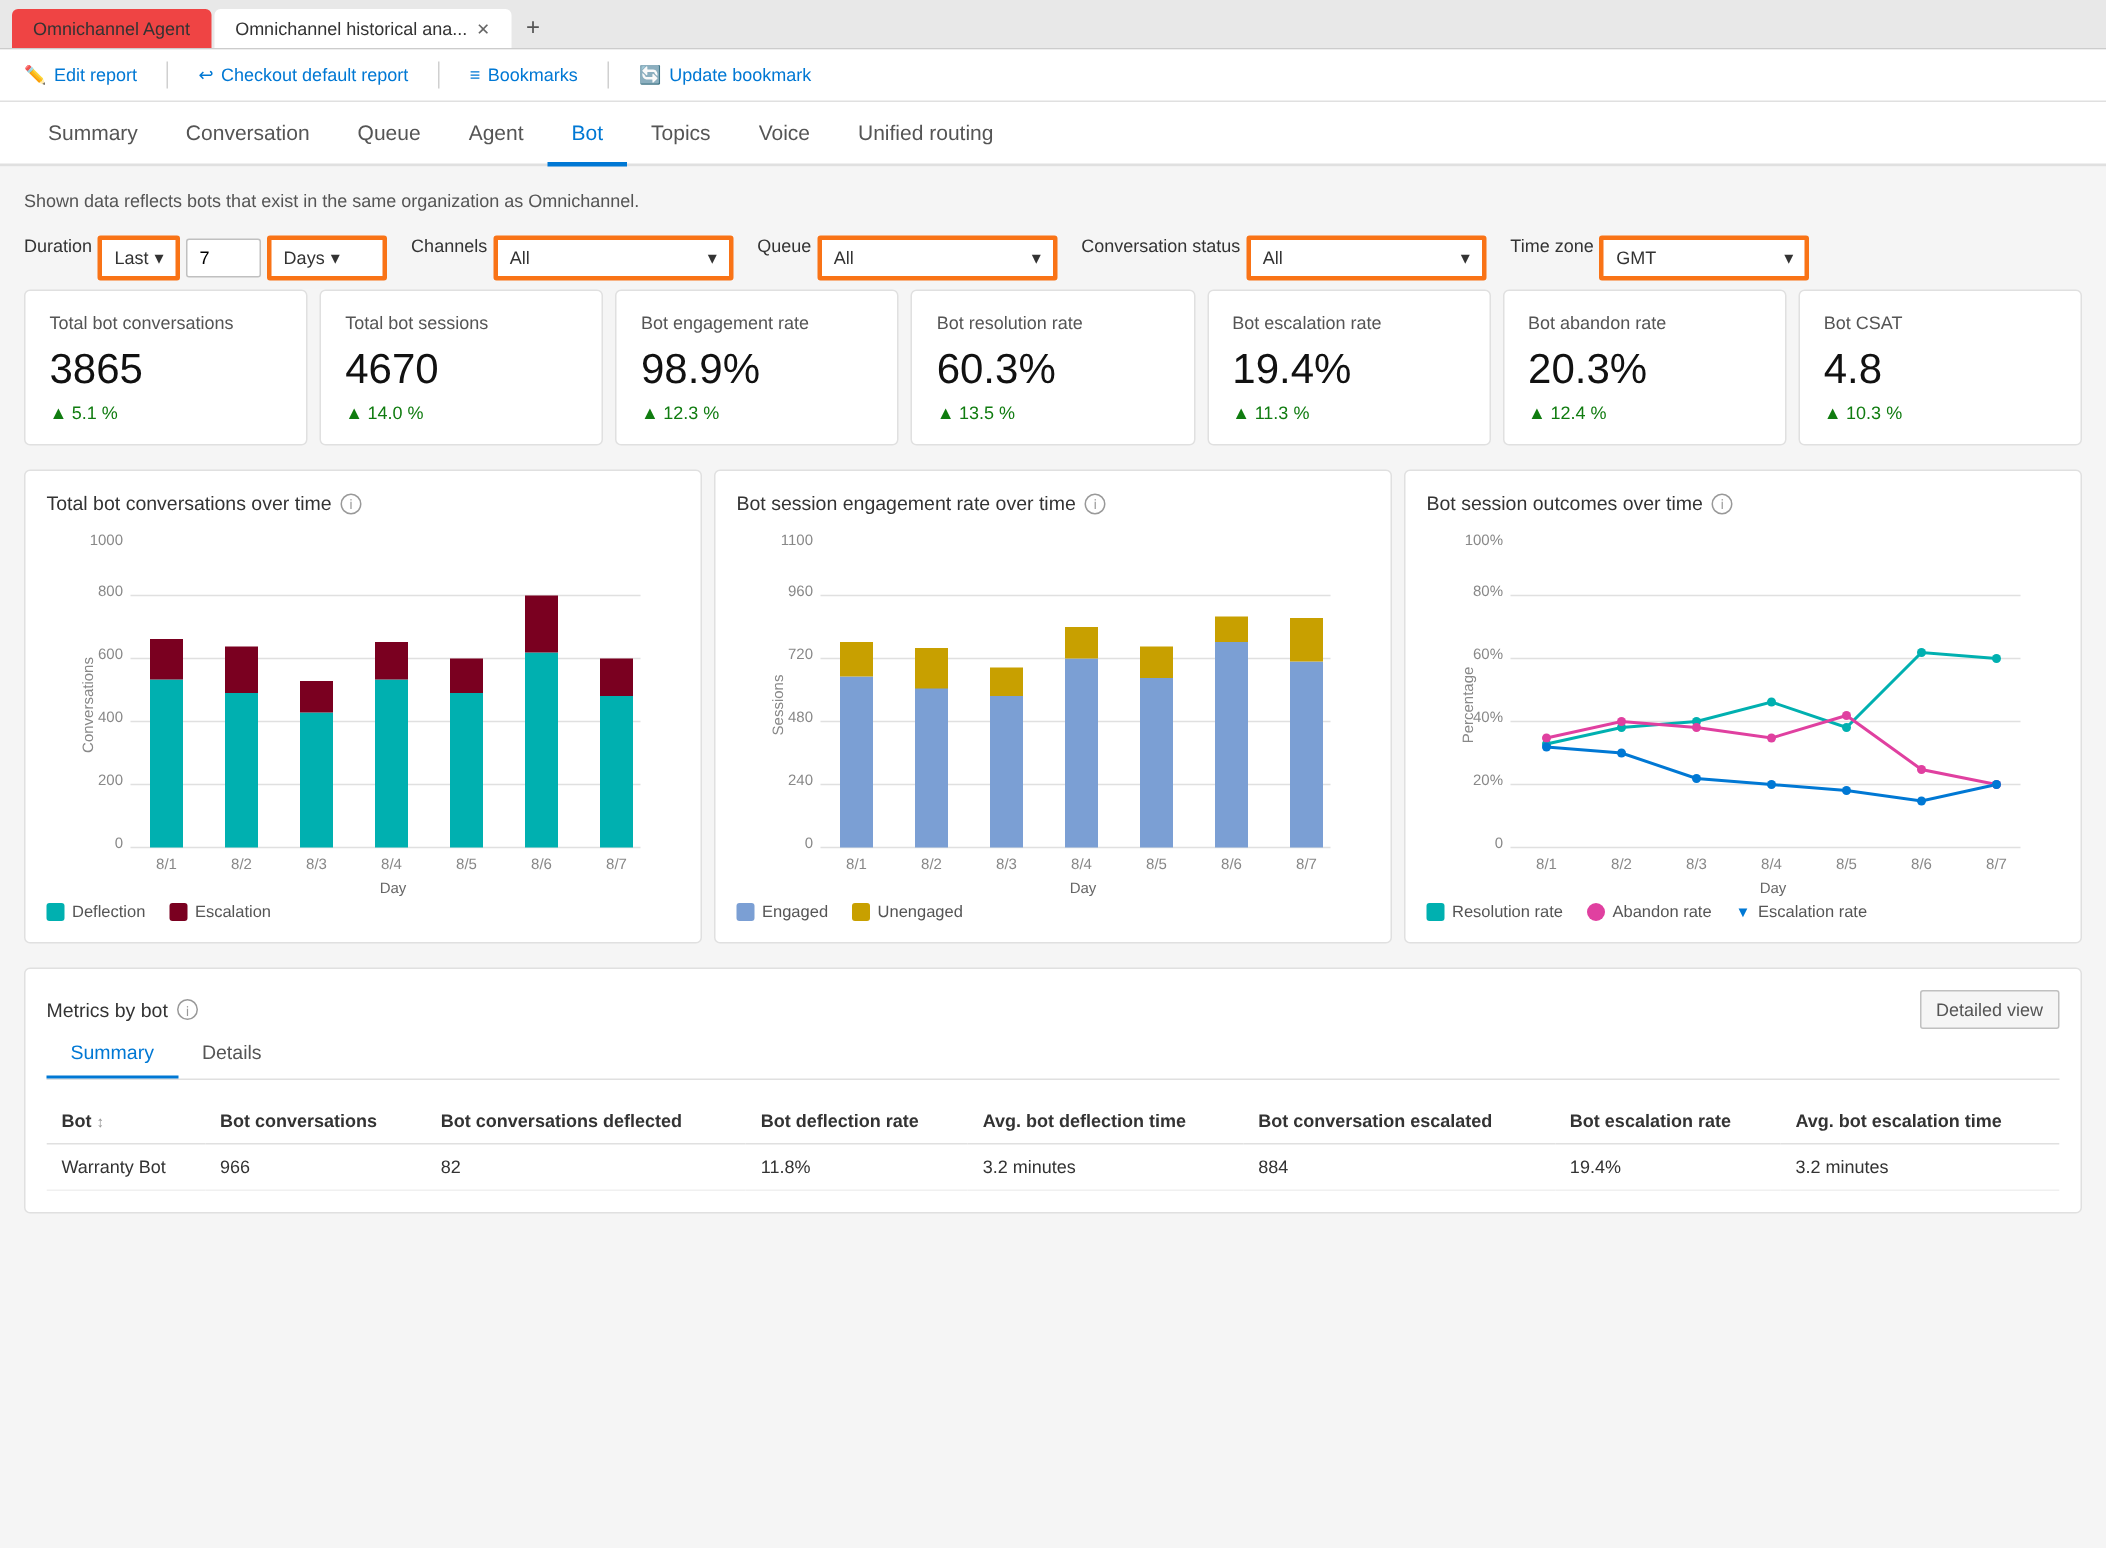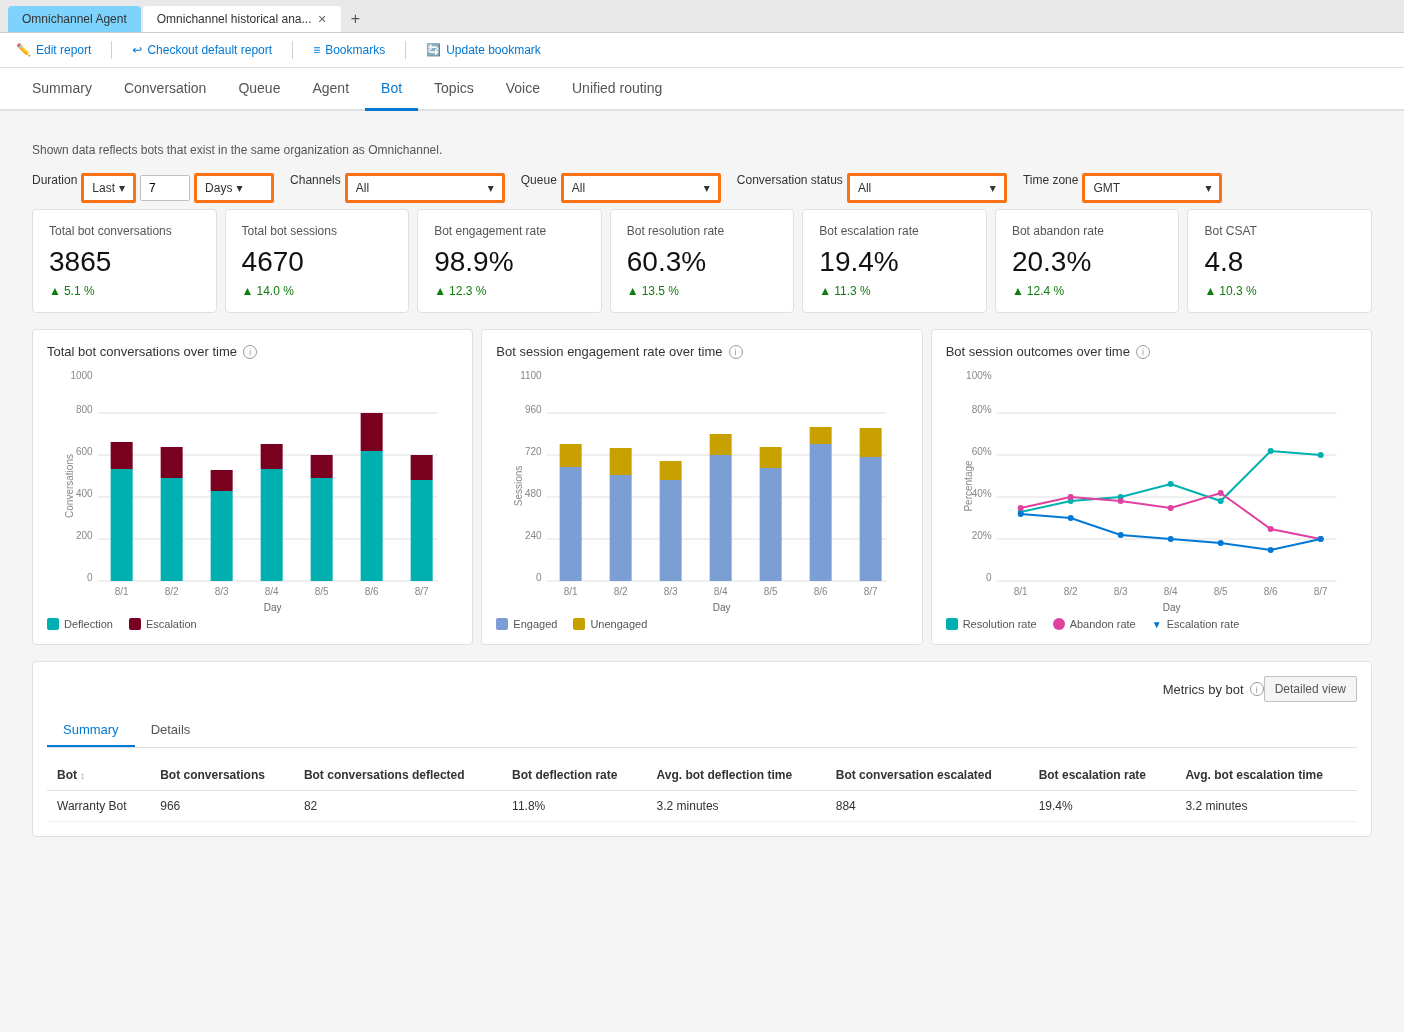--- a/index.html
+++ b/index.html
@@ -1,36 +1,36 @@
 <!DOCTYPE html>
 <html><head>
   <meta charset="utf-8">
   <style>
     * { box-sizing: border-box; margin: 0; padding: 0; }
     body { font-family: 'Segoe UI', Arial, sans-serif; font-size: 13px; background: #f5f5f5; color: #333; }
 
     
     .browser-tabs { display: flex; align-items: center; background: #e8e8e8; padding: 6px 8px 0; border-bottom: 1px solid #ccc; }
-    .tab { padding: 6px 14px; background: #7dd3fc; border-radius: 4px 4px 0 0; margin-right: 2px; font-size: 12px; cursor: pointer; display: flex; align-items: center; gap: 6px; }
+    .tab { padding: 6px 14px; background: #ef4444; border-radius: 4px 4px 0 0; margin-right: 2px; font-size: 12px; cursor: pointer; display: flex; align-items: center; gap: 6px; }
     .tab.active { background: #fff; }
     .tab-close { font-size: 11px; color: #666; }
     .tab-add { padding: 4px 8px; background: transparent; border: none; cursor: pointer; font-size: 16px; color: #555; }
 
     
     .toolbar { display: flex; align-items: center; gap: 20px; padding: 8px 16px; background: #fff; border-bottom: 1px solid #e0e0e0; }
     .toolbar-btn { display: flex; align-items: center; gap: 5px; color: #0078d4; font-size: 12px; cursor: pointer; background: none; border: none; }
     .toolbar-divider { width: 1px; height: 18px; background: #d0d0d0; }
 
     
     .nav-tabs { display: flex; gap: 0; padding: 0 16px; background: #fff; border-bottom: 2px solid #e0e0e0; }
     .nav-tab { padding: 12px 16px; font-size: 14px; cursor: pointer; color: #555; border-bottom: 3px solid transparent; margin-bottom: -2px; }
     .nav-tab.active { color: #0078d4; border-bottom: 3px solid #0078d4; font-weight: 500; }
 
     
-    .main { padding: 32px; background: #f5f5f5; min-height: calc(100vh - 120px); }
+    .main { padding: 16px; background: #f5f5f5; min-height: calc(100vh - 120px); }
     .info-text { font-size: 12px; color: #555; margin-bottom: 16px; }
 
     
     .filters { display: flex; align-items: flex-end; gap: 16px; margin-bottom: 6px; flex-wrap: wrap; }
     .filter-group { display: flex; gap: 4px; }
     .filter-label { font-size: 12px; color: #333; font-weight: 500; }
     .filter-row { display: flex; gap: 4px; align-items: center; }
     .filter-select { padding: 5px 8px; border: 3px solid #f97316; background: #fff; font-size: 12px; border-radius: 2px; cursor: pointer; display: flex; align-items: center; gap: 4px; }
     .filter-input { padding: 5px 8px; border: 1px solid #c0c0c0; background: #fff; font-size: 12px; width: 50px; border-radius: 2px; }
     .date-range { font-size: 11px; color: #555; margin-bottom: 12px; }
@@ -50,21 +50,21 @@
     .chart-area { position: relative; }
     .chart-legend { display: flex; gap: 16px; margin-top: 24px; flex-wrap: wrap; }
     .legend-item { display: flex; align-items: center; gap: 5px; font-size: 11px; color: #555; }
     .legend-dot { width: 12px; height: 12px; border-radius: 2px; }
 
     
     svg { overflow: visible; }
 
     
     .metrics-section { background: #fff; border: 1px solid #e0e0e0; border-radius: 4px; padding: 14px; }
-    .metrics-header { display: flex; justify-content: flex-end; align-items: center; margin-bottom: 12px; }
+    .metrics-header { display: flex; justify-content: space-between; align-items: center; }
     .metrics-title { font-size: 13px; font-weight: 500; display: flex; align-items: center; gap: 6px; }
     .detailed-view-btn { font-size: 12px; color: #555; padding: 5px 10px; border: 1px solid #c0c0c0; background: #f5f5f5; border-radius: 2px; cursor: pointer; }
     .sub-tabs { display: flex; gap: 0; border-bottom: 1px solid #e0e0e0; margin-bottom: 12px; }
     .sub-tab { padding: 8px 16px; font-size: 13px; cursor: pointer; color: #555; border-bottom: 2px solid transparent; }
     .sub-tab.active { color: #0078d4; border-bottom: 2px solid #0078d4; }
     .table-wrap { overflow-x: auto; }
     table { width: 100%; border-collapse: collapse; font-size: 12px; }
     th { text-align: left; padding: 8px 10px; color: #333; font-weight: 600; border-bottom: 1px solid #e0e0e0; white-space: nowrap; }
     td { padding: 8px 10px; border-bottom: 1px solid #f0f0f0; color: #333; white-space: nowrap; }
     .sort-icon { font-size: 10px; color: #999; }

